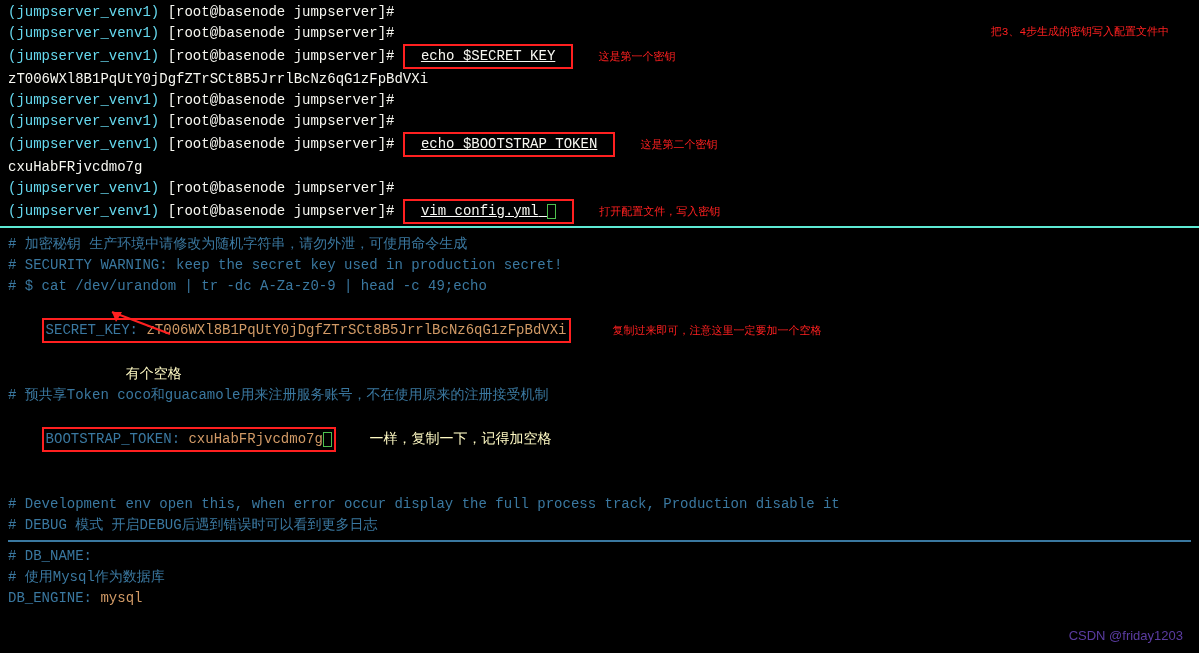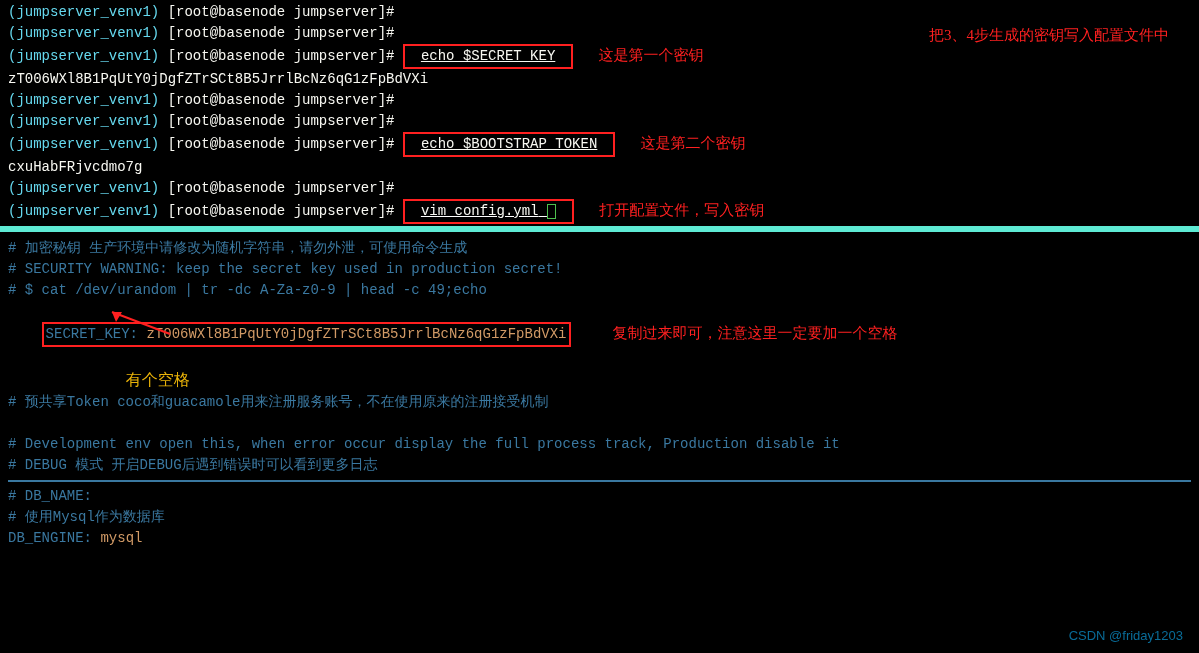--- a/index.html
+++ b/index.html
@@ -10,44 +10,44 @@
     line-height: 1.5;
     color: #fff;
     width: 1199px;
     height: 653px;
     overflow: hidden;
     position: relative;
   }
   .terminal {
     background: #000;
     padding: 2px 8px;
-    border-bottom: 6px solid #5eead4;
+    border-bottom: 2px solid #5eead4;
   }
   .line { white-space: pre; position: relative; }
   .cyan { color: #66d9ef; }
   .white { color: #f8f8f2; }
-  .red-annot { color: #ff2020; font-family: Liberation Serif, serif; font-size: 15px; }
-  .red-annot-sm { color: #eab308; font-family: Liberation Sans, sans-serif; font-size: 16px; }
+  .red-annot { color: #ff2020; font-family: Liberation Mono, monospace; font-size: 11px; }
+  .red-annot-sm { color: #fef9c3; font-family: Liberation Mono, monospace; font-size: 14px; }
   .red-box { border: 2px solid #ff2020; padding: 0 16px; display: inline-block; text-decoration: underline; }
   .red-box-tight { border: 2px solid #ff2020; padding: 0 2px; display: inline-block; }
   .green-cursor { border: 1px solid #4ec04e; display: inline-block; width: 9px; height: 15px; vertical-align: middle; }
   .top-right-note { position: absolute; right: 30px; top: 24px; }
   .config-section {
     background: #000;
     padding: 6px 8px;
   }
   .blue-comment { color: #3a78a0; }
   .blue-key { color: #3a78a0; }
   .orange-val { color: #d19a66; }
   .divider { border-bottom: 2px solid #3a78a0; margin: 4px 0; }
   .watermark {
     position: absolute;
     bottom: 8px;
     right: 16px;
-    color: #0ea5e9;
+    color: #8b5cf6;
     opacity: 0.65;
     font-family: sans-serif;
     font-size: 13px;
   }
   .arrow-svg { position: absolute; pointer-events: none; }
 </style>
 </head>
 <body>
 
 <div class="red-annot top-right-note">把3、4步生成的密钥写入配置文件中</div>
@@ -67,20 +67,23 @@
 
 <div class="config-section">
   <div class="line blue-comment"># 加密秘钥 生产环境中请修改为随机字符串，请勿外泄，可使用命令生成</div>
   <div class="line blue-comment"># SECURITY WARNING: keep the secret key used in production secret!</div>
   <div class="line blue-comment"># $ cat /dev/urandom | tr -dc A-Za-z0-9 | head -c 49;echo</div>
   <div class="line">
     <span class="red-box-tight"><span class="blue-key">SECRET_KEY:</span> <span class="orange-val">zT006WXl8B1PqUtY0jDgfZTrSCt8B5JrrlBcNz6qG1zFpBdVXi</span></span>     <span class="red-annot">复制过来即可，注意这里一定要加一个空格</span>
   </div>
   <div class="line">              <span class="red-annot-sm">有个空格</span></div>
   <div class="line blue-comment"># 预共享Token coco和guacamole用来注册服务账号，不在使用原来的注册接受机制</div>
+  <div class="line">
+    <span class="red-box-tight"><span class="blue-key">BOOTSTRAP_TOKEN:</span> <span class="orange-val">cxuHabFRjvcdmo7g</span><span class="green-cursor"></span></span>    <span class="red-annot-sm">一样，复制一下，记得加空格</span>
+  </div>
   <div class="line">&nbsp;</div>
   <div class="line blue-comment"># Development env open this, when error occur display the full process track, Production disable it</div>
   <div class="line blue-comment"># DEBUG 模式 开启DEBUG后遇到错误时可以看到更多日志</div>
   <div class="divider"></div>
   <div class="line blue-comment"># DB_NAME:</div>
   <div class="line blue-comment"># 使用Mysql作为数据库</div>
   <div class="line"><span class="blue-key">DB_ENGINE:</span> <span class="orange-val">mysql</span></div>
   <div class="line"> </div>
 
 </div>

